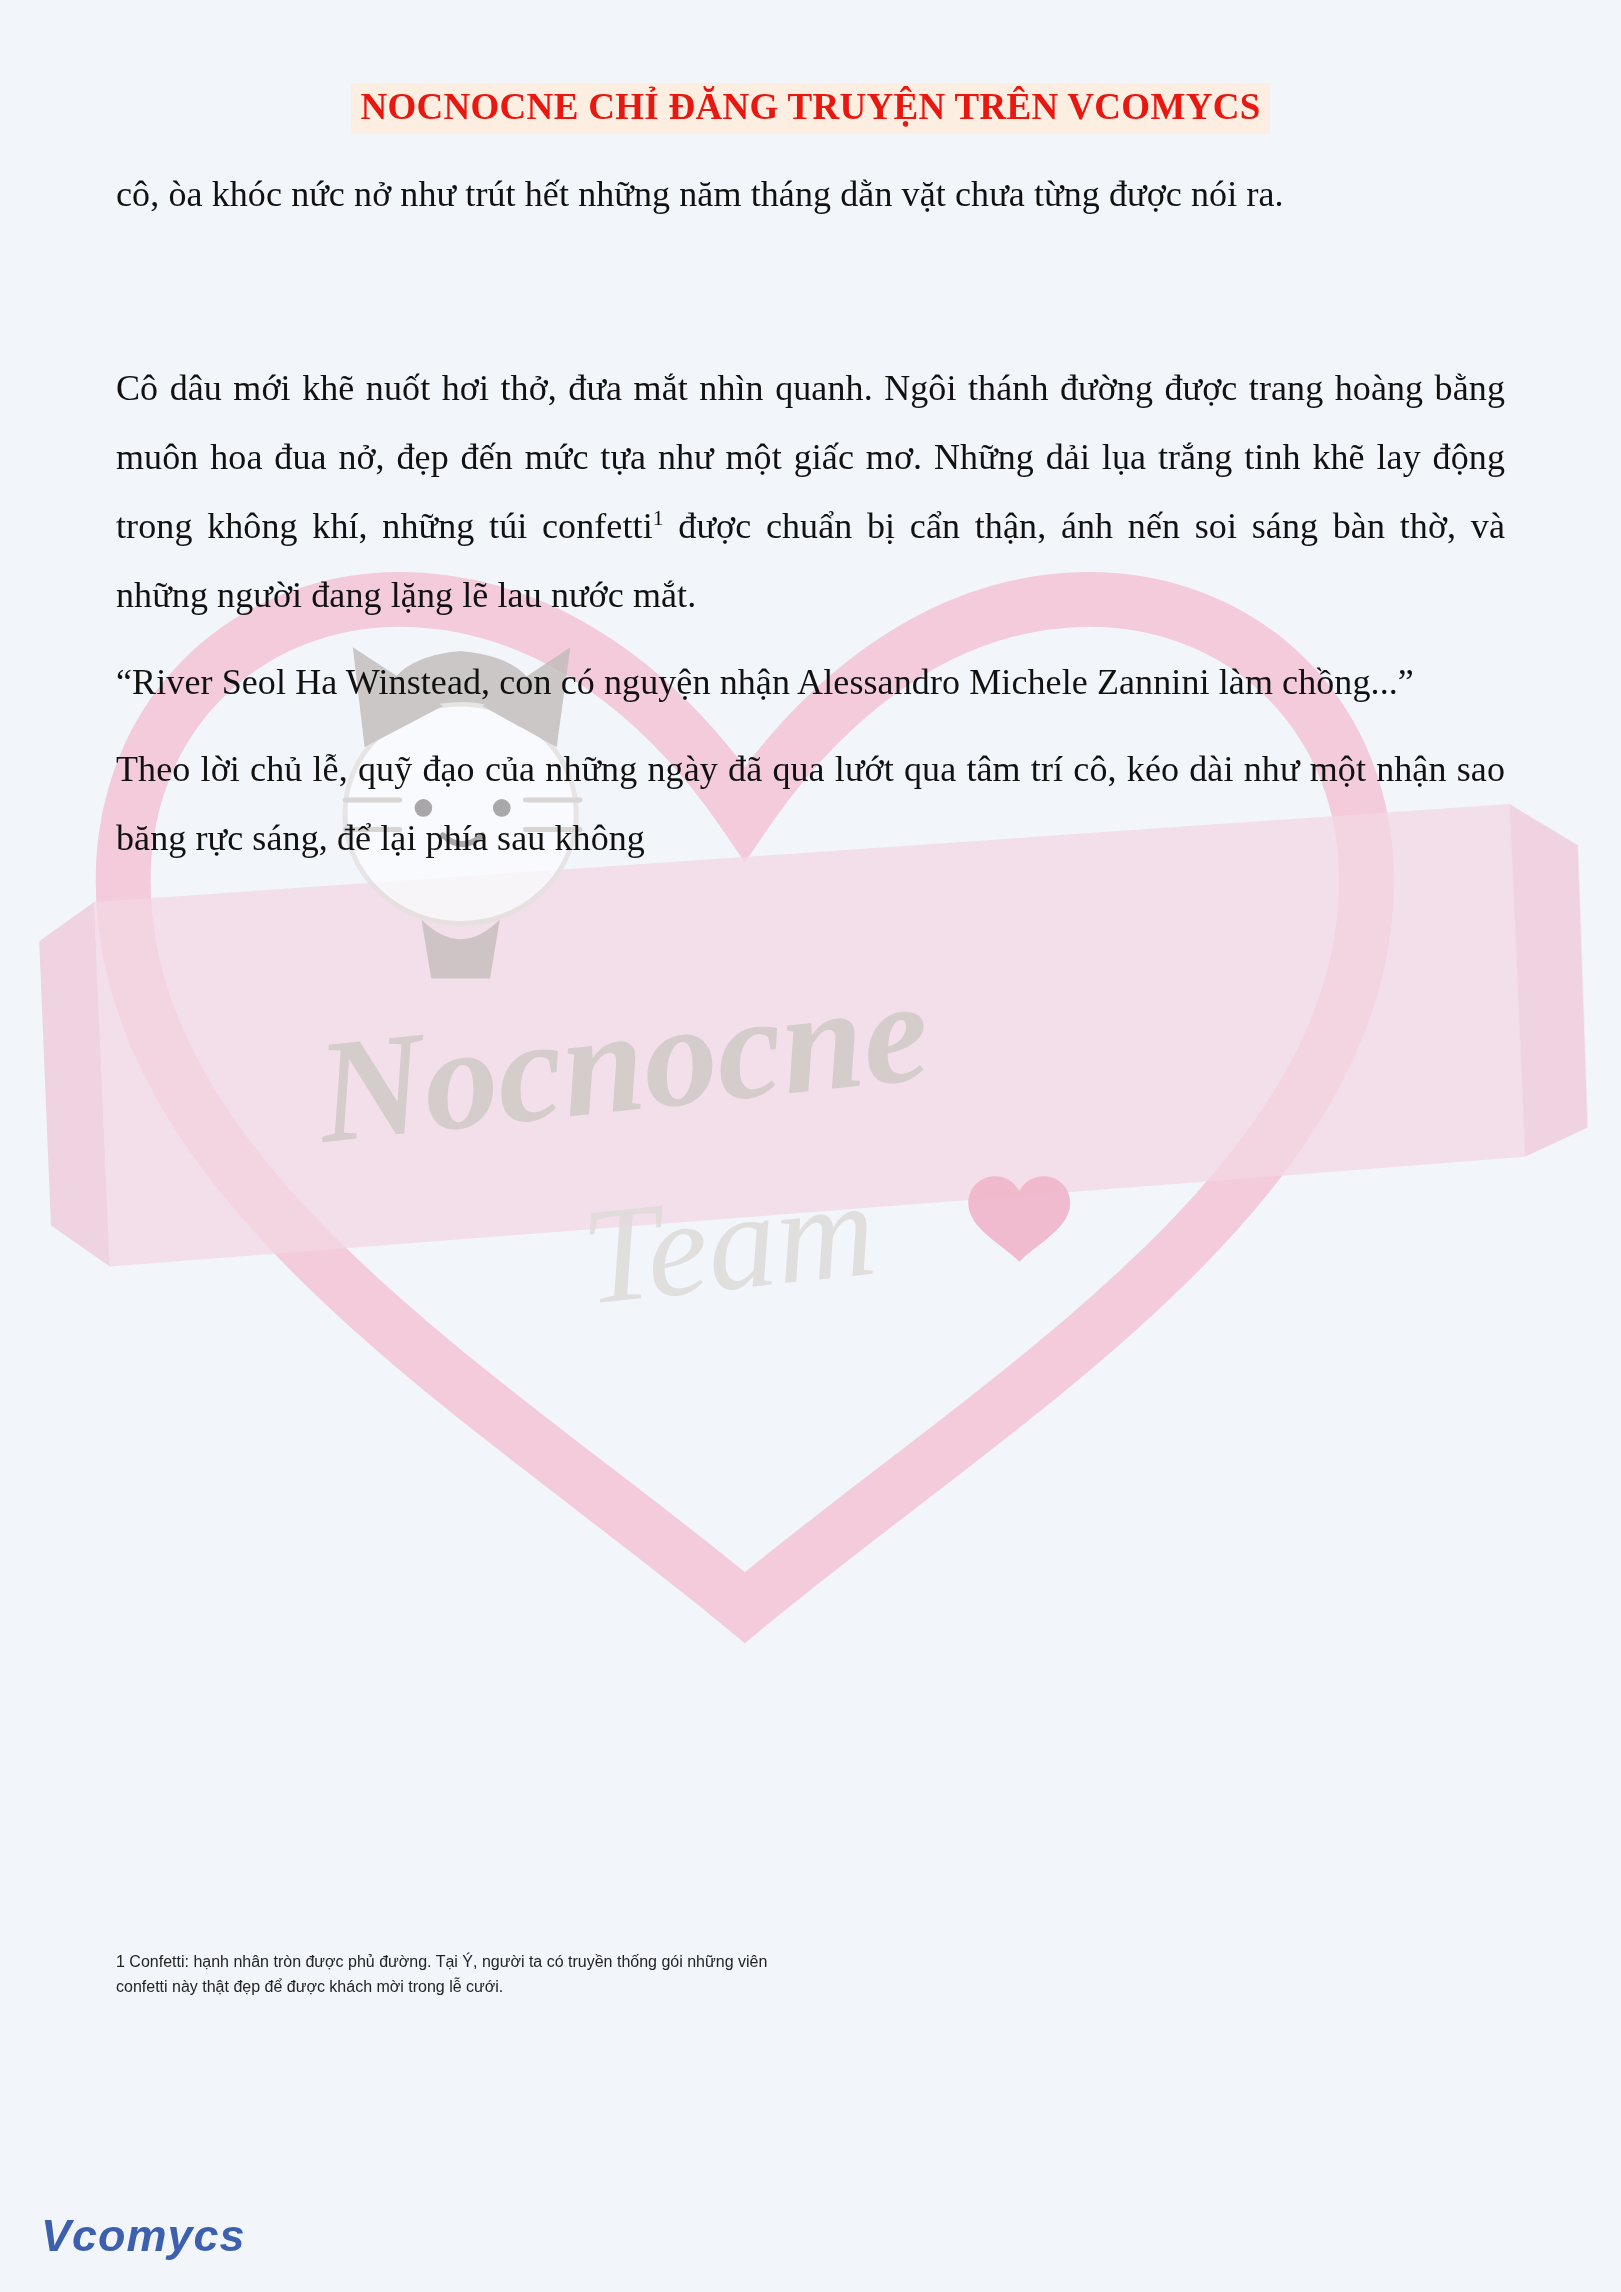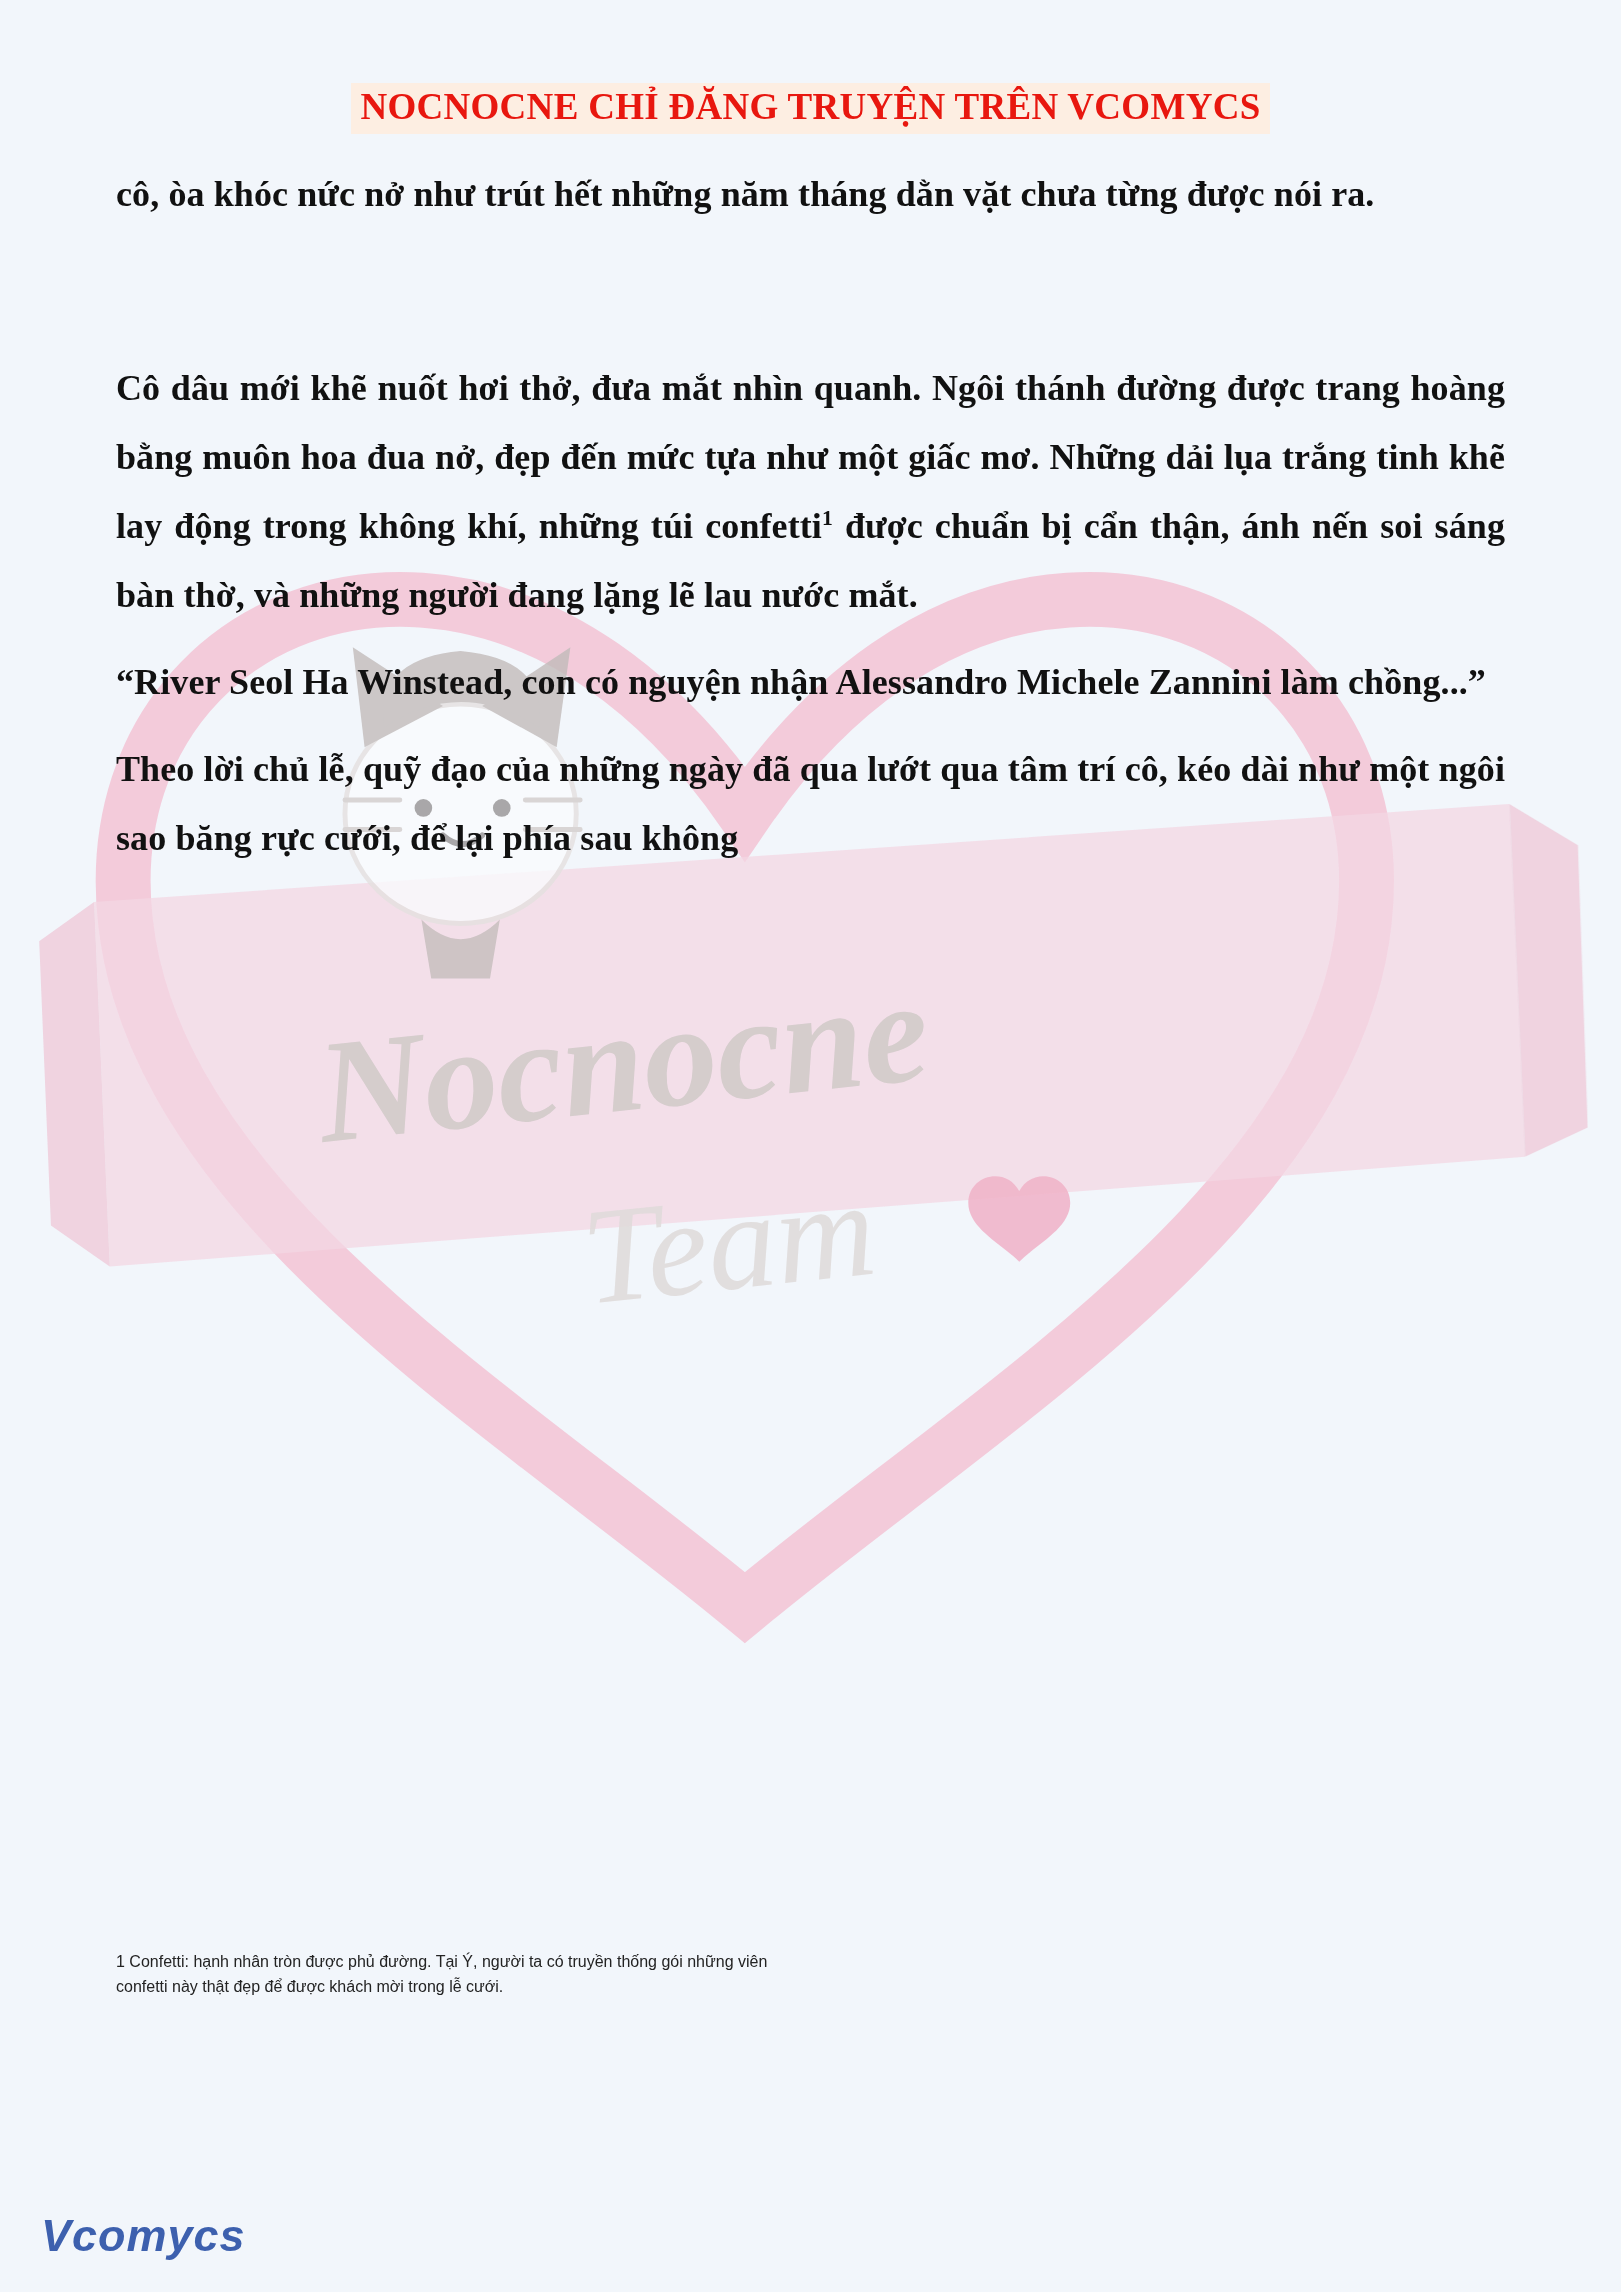--- a/index.html
+++ b/index.html
@@ -49,21 +49,21 @@
     letter-spacing: 0.3px;
     padding: 2.9px 9.8px 5.9px 9.8px;
     line-height: 1.15;
     white-space: nowrap;
   }
 
   .para {
     font-size: 36px;
     line-height: 1.92;
     color: #111111;
-    font-weight: bold;
+    font-weight: normal;
     text-align: justify;
     text-justify: inter-word;
     margin: 0 0 0 0;
     letter-spacing: 0.1px;
   }
   .para.gap-big {
     margin-bottom: 125px;
   }
   .para.tight {
     margin-bottom: 17.6px;
@@ -160,21 +160,21 @@
     <span>Cô dâu mới khẽ nuốt hơi thở, đưa mắt nhìn quanh. Ngôi thánh đường được trang hoàng bằng muôn hoa đua nở, đẹp đến mức tựa như một giấc mơ. Những dải lụa trắng tinh khẽ lay động trong không khí, những túi confetti</span><sup class="fn">1</sup>
     <span>được chuẩn bị cẩn thận, ánh nến soi sáng bàn thờ, và những người đang lặng lẽ lau nước mắt.</span>
   </p>
 
 
   <p class="para tight">
     <span>“River Seol Ha Winstead, con có nguyện nhận Alessandro Michele Zannini làm chồng...”</span>
   </p>
 
   <p class="para">
-    <span>Theo lời chủ lễ, quỹ đạo của những ngày đã qua lướt qua tâm trí cô, kéo dài như một ngôi sao băng rực cưới, để lại phía sau không</span>
+    <span>Theo lời chủ lễ, quỹ đạo của những ngày đã qua lướt qua tâm trí cô, kéo dài như một nhận sao băng rực sáng, để lại phía sau không</span>
   </p>
 
 </div>
 
 <div class="footnote">
   <p class="footnote-line">1 Confetti: hạnh nhân tròn được phủ đường. Tại Ý, người ta có truyền thống gói những viên</p>
   <p class="footnote-line">confetti này thật đẹp để được khách mời trong lễ cưới.</p>
 </div>
 
 <div class="site-logo">

